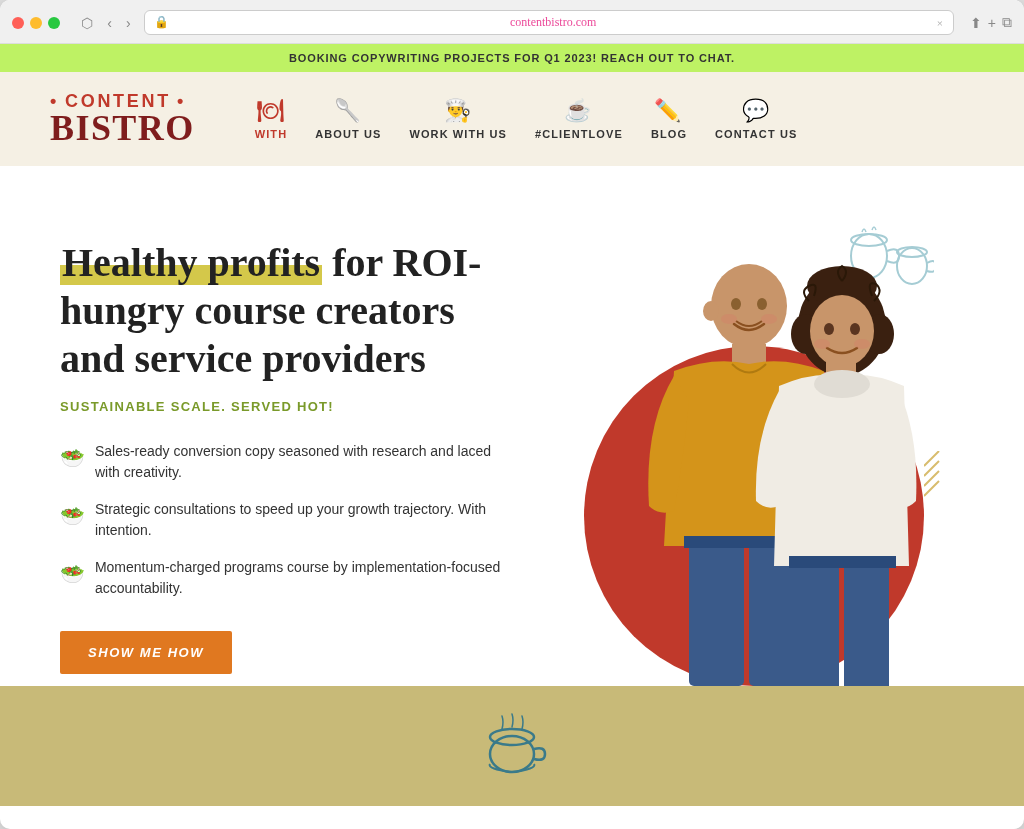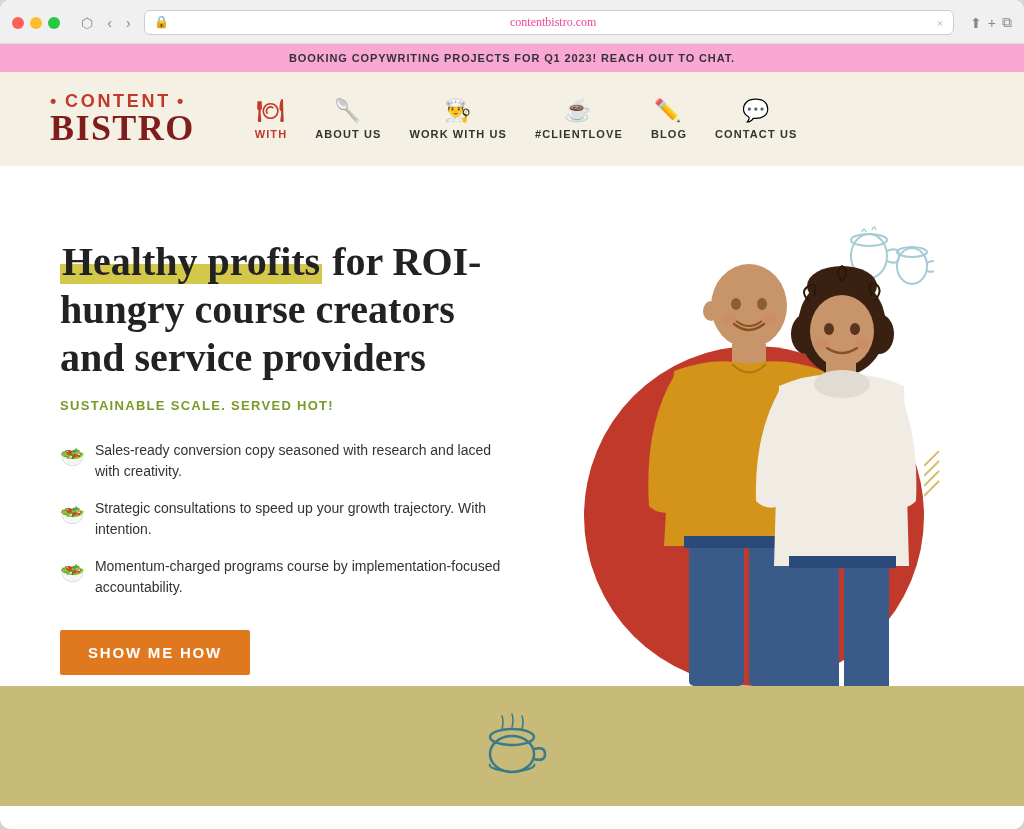--- a/index.html
+++ b/index.html
@@ -41,21 +41,21 @@
       display: flex;
       align-items: center;
       gap: 6px;
     }
     .address-bar-url { flex: 1; text-align: center; color: #ec4899; }
     .browser-actions { display: flex; gap: 6px; margin-left: 8px; color: #888; }
     .browser-action-btn { background: none; border: none; font-size: 14px; color: #888; cursor: pointer; }
 
     
     .announcement-bar {
-      background: #f9a8d4;
+      background: #bef264;
       text-align: center;
       padding: 8px;
       font-size: 11px;
       font-family: Arial, sans-serif;
       font-weight: 700;
       letter-spacing: 0.08em;
       color: #333;
     }
 
     
@@ -148,26 +148,27 @@
       font-family: Arial, sans-serif;
     }
     .feature-icon { font-size: 20px; flex-shrink: 0; margin-top: 2px; }
 
     .cta-button {
       background: #e07820;
       color: #fff;
       border: none;
       padding: 14px 28px;
       font-family: Arial, sans-serif;
-      font-size: 15px;
+      font-size: 13px;
       font-weight: 800;
       letter-spacing: 0.12em;
       text-transform: uppercase;
       cursor: pointer;
       border-radius: 2px;
+      font-style: italic;
     }
 
     .hero-right {
       flex: 0 0 50%;
       position: relative;
       display: flex;
       justify-content: center;
       align-items: flex-end;
       height: 470px;
     }

